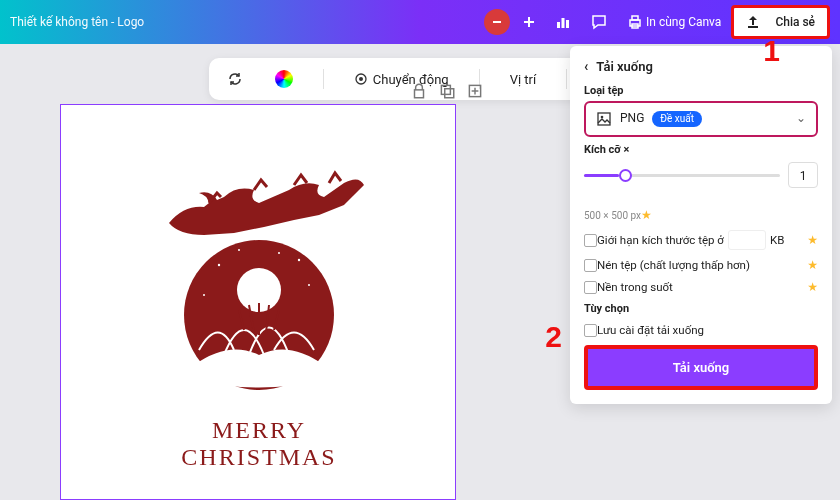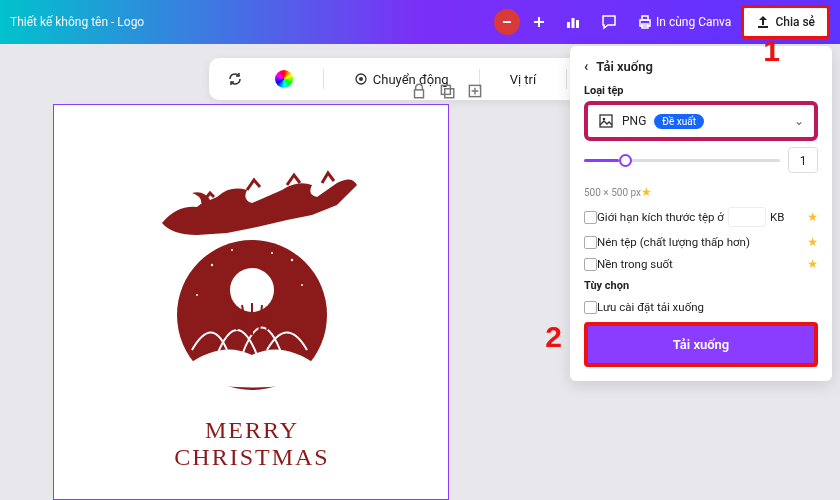--- a/index.html
+++ b/index.html
@@ -3,44 +3,44 @@
 <meta charset="utf-8">
 <style>
 *{box-sizing:border-box;margin:0;padding:0;font-family:-apple-system,BlinkMacSystemFont,"Segoe UI",Roboto,sans-serif}
 body{background:#e8e8ec;width:840px;height:500px;overflow:hidden;position:relative}
 .header{height:44px;background:linear-gradient(90deg,#01c2cc 0%,#7b2ff7 50%,#5f33ff 100%);display:flex;align-items:center;padding:0 10px;color:#fff;font-size:12px}
 .doc-title{flex:1;text-align:left;font-size:12px;opacity:.95}
 .hbtn{display:flex;align-items:center;gap:3px;padding:6px 10px;border-radius:4px;cursor:pointer;font-size:12px}
 .circle-btn{width:26px;height:26px;border-radius:50%;display:flex;align-items:center;justify-content:center;margin:0 3px}
 .red-circle{background:#d83a3a}
 .icon-w{color:#fff}
-.share-btn{background:#fff;color:#222;border-radius:4px;padding:7px 12px;display:flex;gap:5px;font-size:12px;font-weight:500}
+.share-btn{background:#fff;color:#222;border-radius:4px;padding:7px 12px;display:flex;gap:15px;font-size:12px;font-weight:500}
 .highlight-box{border:3px solid #e11;border-radius:4px}
 .toolbar{display:flex;align-items:center;gap:24px;padding:10px 14px;background:#fff;border-radius:10px;margin:14px auto 0;width:fit-content;box-shadow:0 2px 8px rgba(0,0,0,.08);font-size:13px;color:#222}
 .tb-sep{width:1px;height:20px;background:#e0e0e0;margin:0 2px}
 .color-wheel{width:18px;height:18px;border-radius:50%;background:conic-gradient(red,yellow,lime,cyan,blue,magenta,red)}
 .tb-item{display:flex;align-items:center;gap:5px;padding:2px 4px;cursor:pointer}
 .canvas-controls{position:absolute;top:82px;left:410px;display:flex;gap:10px}
 .cc-icon{width:18px;height:18px;color:#777;cursor:pointer}
-.canvas{position:absolute;top:104px;left:53px;width:396px;height:396px;background:#fff;border:1px solid #8b3dff}
+.canvas{position:absolute;top:104px;left:60px;width:396px;height:396px;background:#fff;border:1px solid #8b3dff}
 .artwork{position:absolute;top:50px;left:88px;width:220px;text-align:center}
 .merry{font-family:Georgia,serif;letter-spacing:2px;color:#8b1a1a;font-size:24px;margin-top:12px}
 .panel{position:absolute;top:46px;right:8px;width:262px;background:#fff;border-radius:6px;box-shadow:0 4px 16px rgba(0,0,0,.12);padding:12px 14px 14px;font-size:12px;color:#222}
 .panel-head{display:flex;align-items:center;gap:8px;font-weight:600;font-size:13px;margin-bottom:10px}
 .back-chev{cursor:pointer;font-size:14px}
 .panel-label{font-size:11px;font-weight:700;margin:6px 0 4px;color:#222}
-.filetype{border:4px solid #be185d;border-radius:6px;padding:8px 10px;display:flex;align-items:center;gap:8px;cursor:pointer}
+.filetype{border:2px solid #be185d;border-radius:6px;padding:8px 10px;display:flex;gap:8px;cursor:pointer}
 .badge{background:#1565ff;color:#fff;border-radius:10px;padding:2px 8px;font-size:10px}
 .chev-d{margin-left:auto;color:#666}
 .size-row{display:flex;align-items:center;gap:8px;margin-top:6px}
 .slider{flex:1;height:3px;background:#ddd;border-radius:2px;position:relative}
 .slider-fill{position:absolute;left:0;top:0;height:3px;width:18%;background:#8b3dff;border-radius:2px}
 .slider-thumb{position:absolute;left:18%;top:-5px;width:13px;height:13px;border-radius:50%;background:#fff;border:2px solid #8b3dff}
 .size-val{width:30px;height:26px;border:1px solid #ddd;border-radius:4px;text-align:center;line-height:26px;font-size:12px}
-.dim{font-size:10px;color:#888;margin-top:12px}
+.dim{font-size:10px;color:#888;margin-top:20px}
 .opt-row{display:flex;align-items:center;margin:8px 0;font-size:11.5px}
 .chk{width:13px;height:13px;border:1px solid #aaa;border-radius:2px;flex-shrink:0}
 .kb-input{width:38px;height:20px;border:1px solid #eee;border-radius:3px;margin:0 4px}
 .crown{margin-left:auto;color:#fdbb2d;font-size:12px}
 .dl-btn{background:#8b3dff;color:#fff;text-align:center;padding:11px;border-radius:4px;font-weight:600;font-size:13px;cursor:pointer;margin-top:6px}
 .highlight2{border:4px solid #e11}
 .marker{position:absolute;font-size:30px;font-weight:700;color:#e11;font-family:Arial}
 .m1{top:34px;right:60px}
 .m2{top:320px;right:278px}
 svg{display:block}
@@ -173,20 +173,21 @@
   <div class="filetype">
     <svg width="16" height="16" viewBox="0 0 16 16">
         <rect x="2" y="2" width="12" height="12" fill="none" stroke="#333" stroke-width="1.3"></rect>
         <circle cx="6" cy="6" r="1.3" fill="#333"></circle>
         <path d="M2 12l4-4 3 3 2-2 3 3" fill="none" stroke="#333" stroke-width="1.3"></path>
       </svg>
     <span>PNG</span>
     <span class="badge">Đề xuất</span>
     <span class="chev-d">⌄</span>
   </div>
+  <div class="panel-label">Kích cỡ ×</div>
   <div class="size-row">
     <div class="slider">
         <div class="slider-fill"></div>
         <div class="slider-thumb"></div>
       </div>
     <div class="size-val">1</div>
   </div>
   <div class="dim"><span>500 × 500 px</span><span class="crown">★</span></div>
   <div class="opt-row">
       <div class="chk"></div>

